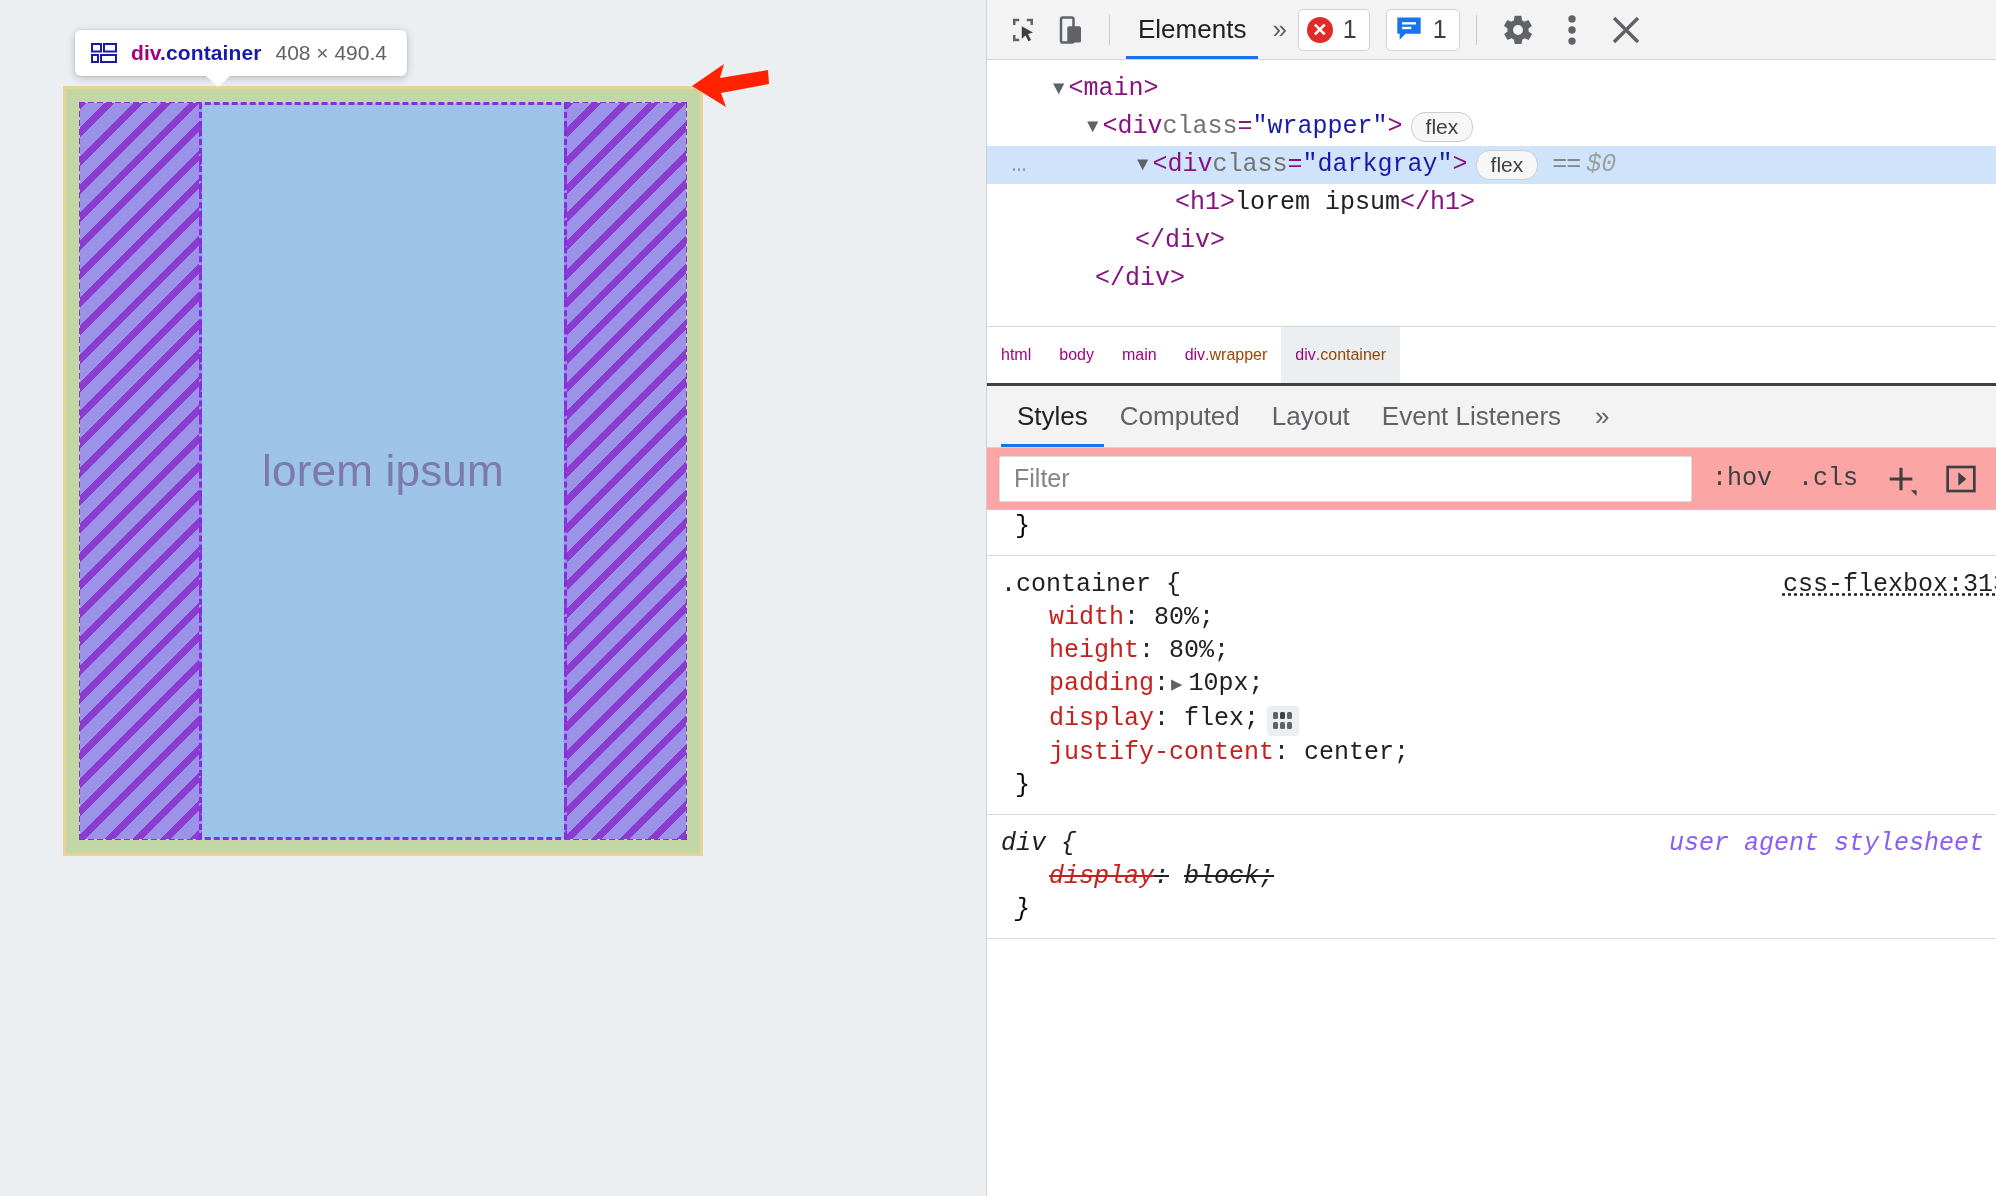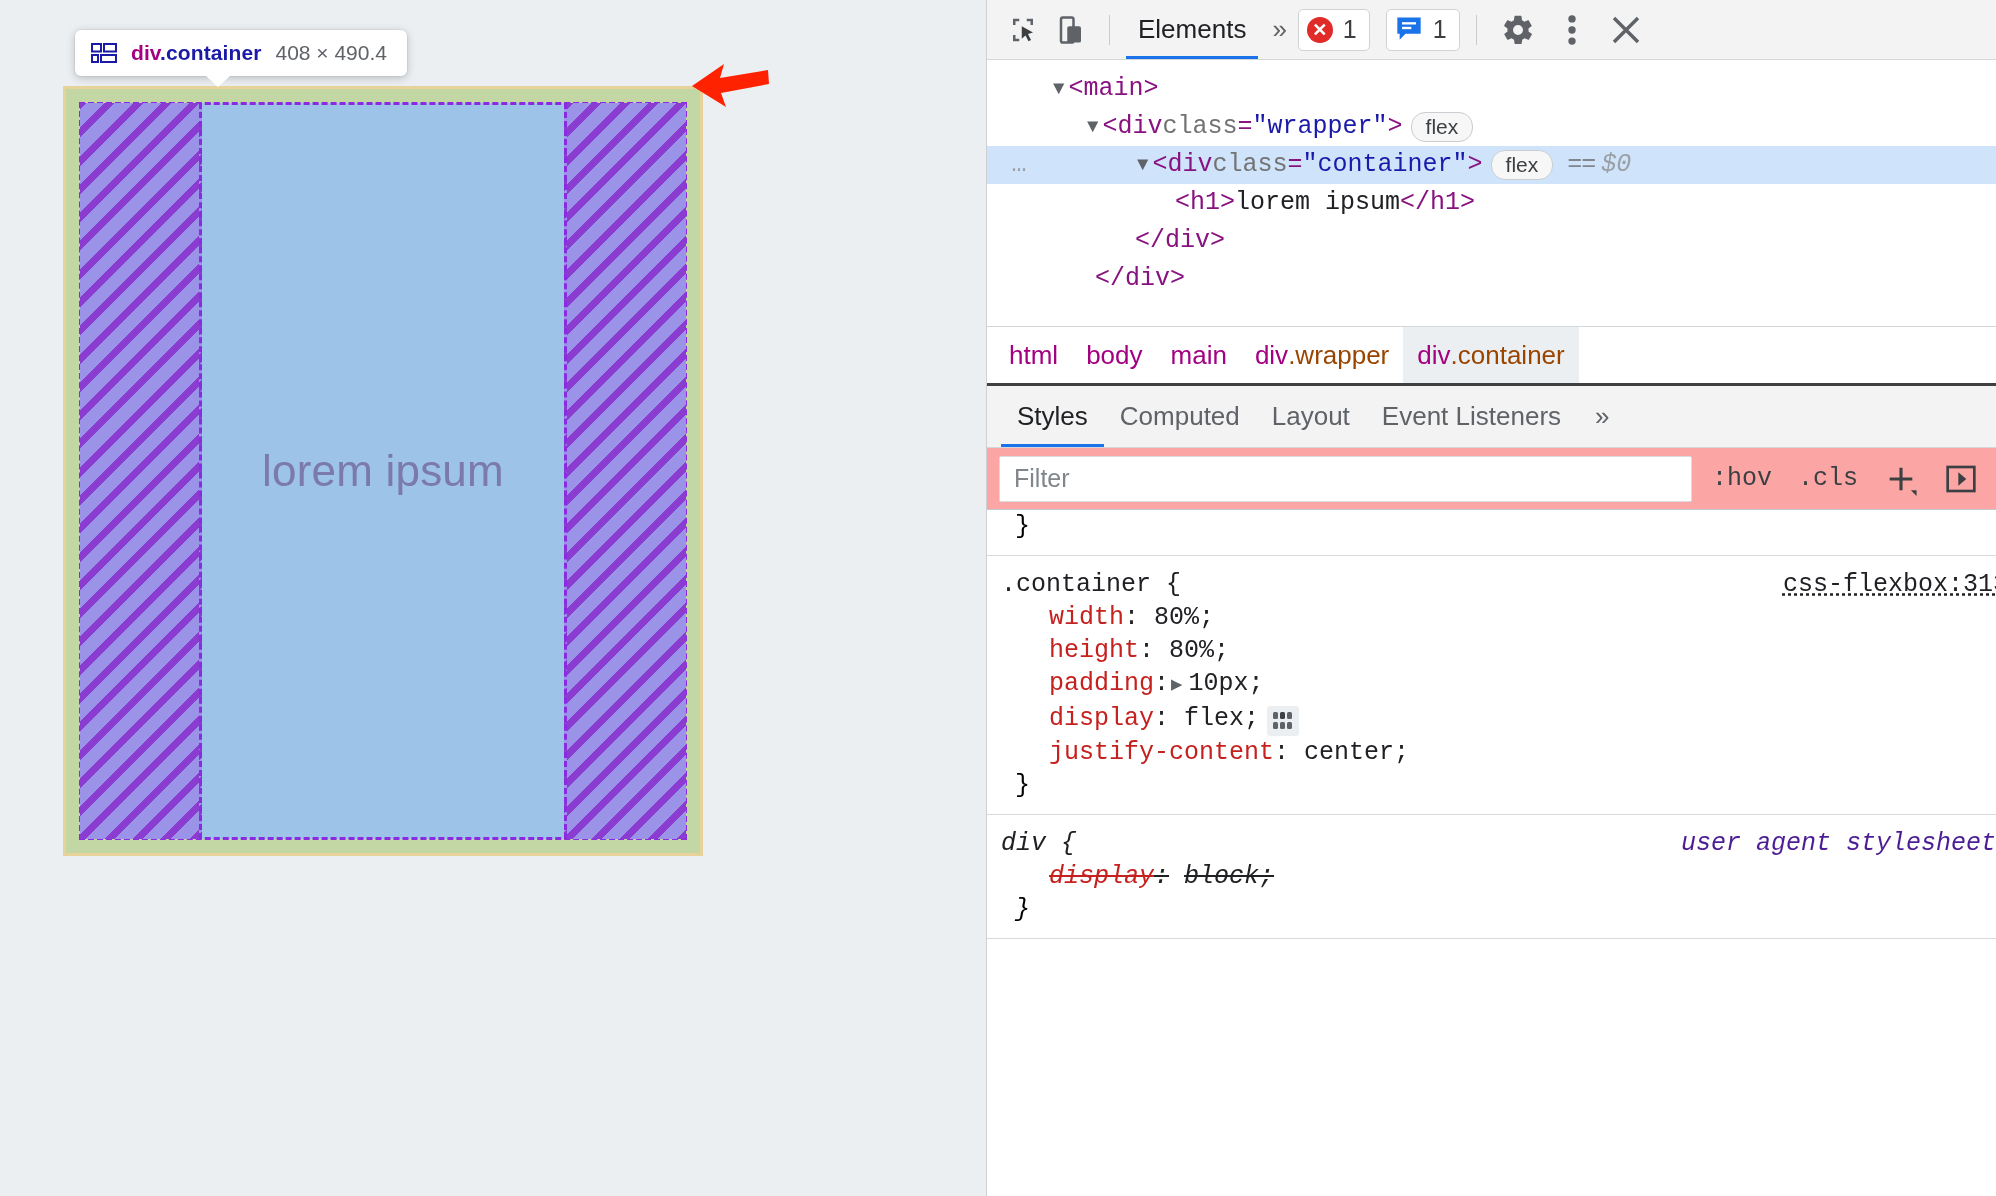--- a/index.html
+++ b/index.html
@@ -155,23 +155,23 @@
   }
   .eq { color: #80868b; letter-spacing: -1px; margin: 0 6px; }
   .dollar { color: #9aa0a6; font-style: italic; }
 
   
   .crumbs {
     flex: 0 0 56px;
     border-top: 1px solid #d4d7d9;
     display: flex; align-items: center;
     font-family: "Liberation Sans", sans-serif;
-    font-size: 26px;
+    font-size: 16px;
     background: #fff;
-    padding-left: 8px;
+    padding-left: 0;
   }
   .crumb { padding: 8px 14px; color: #a30082; height: 56px; display: flex; align-items: center; }
   .crumb .cls { color: #994500; }
   .crumb.active { background: #eceff1; }
 
   
   .pane-tabs {
     flex: 0 0 62px;
     background: #f3f3f3;
     border-top: 3px solid #404040;
@@ -210,22 +210,22 @@
     flex: 1 1 auto; overflow: hidden;
     font-family: "Liberation Mono", monospace;
     font-size: 25px; line-height: 33px;
     background: #fff;
   }
   .rule { padding: 12px 0 12px 14px; border-bottom: 1px solid #d7dadd; position: relative; }
   .rule.partial { padding-top: 0; }
   .rule-head { display: flex; align-items: baseline; }
   .sel { color: #202124; }
   .origin {
-    position: absolute; right: 0px; top: 12px;
-    font-size: 25px; color: #4c1d95;
+    position: absolute; right: 12px; top: 12px;
+    font-size: 25px; color: #8b5cf6;
     white-space: nowrap;
   }
   .origin.link { color: #202124; text-decoration: underline; text-decoration-style: dotted; right: -12px;}
   .decl { padding-left: 48px; white-space: nowrap; }
   .prop { color: #c5221f; }
   .val  { color: #202124; }
   .tri { color: #5f6368; font-size: 19px; margin: 0 6px 0 2px; }
   .swatch {
     display: inline-block; width: 22px; height: 22px;
     background: #a9a9a9; border: 1px solid rgba(0,0,0,.2);
@@ -342,21 +342,21 @@
           <span class="t-tag">&gt;</span>
           <span class="pill">flex</span>
       </div>
       <div class="dom-row selected">
         <span class="dots">…</span>
         <span style="display:inline-block;width:94px;"></span>
         <span class="tw">▼</span>
           <span class="t-tag">&lt;<span>div</span> </span>
           <span class="t-attr">class</span>
           <span class="t-tag">=</span>
-          <span class="t-val">"<span>container</span>"</span>
+          <span class="t-val">"<span>darkgray</span>"</span>
           <span class="t-tag">&gt;</span>
           <span class="pill">flex</span>
           <span class="eq">==</span>
           <span class="dollar">$0</span>
       </div>
       <div class="dom-row" style="padding-left:188px;">
         <span class="t-tag">&lt;h1&gt;</span>
           <span class="t-text">lorem ipsum</span>
           <span class="t-tag">&lt;/h1&gt;</span>
       </div>

